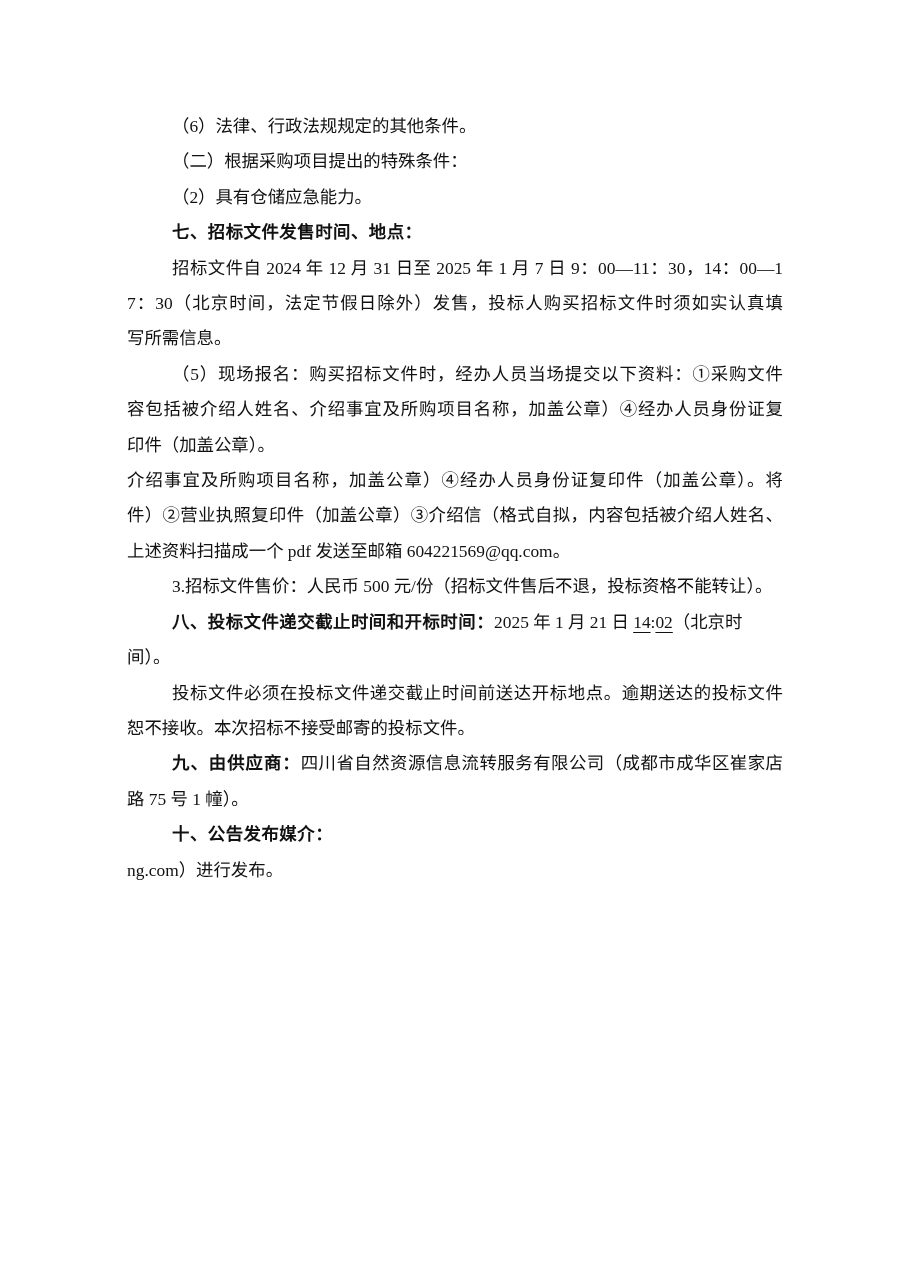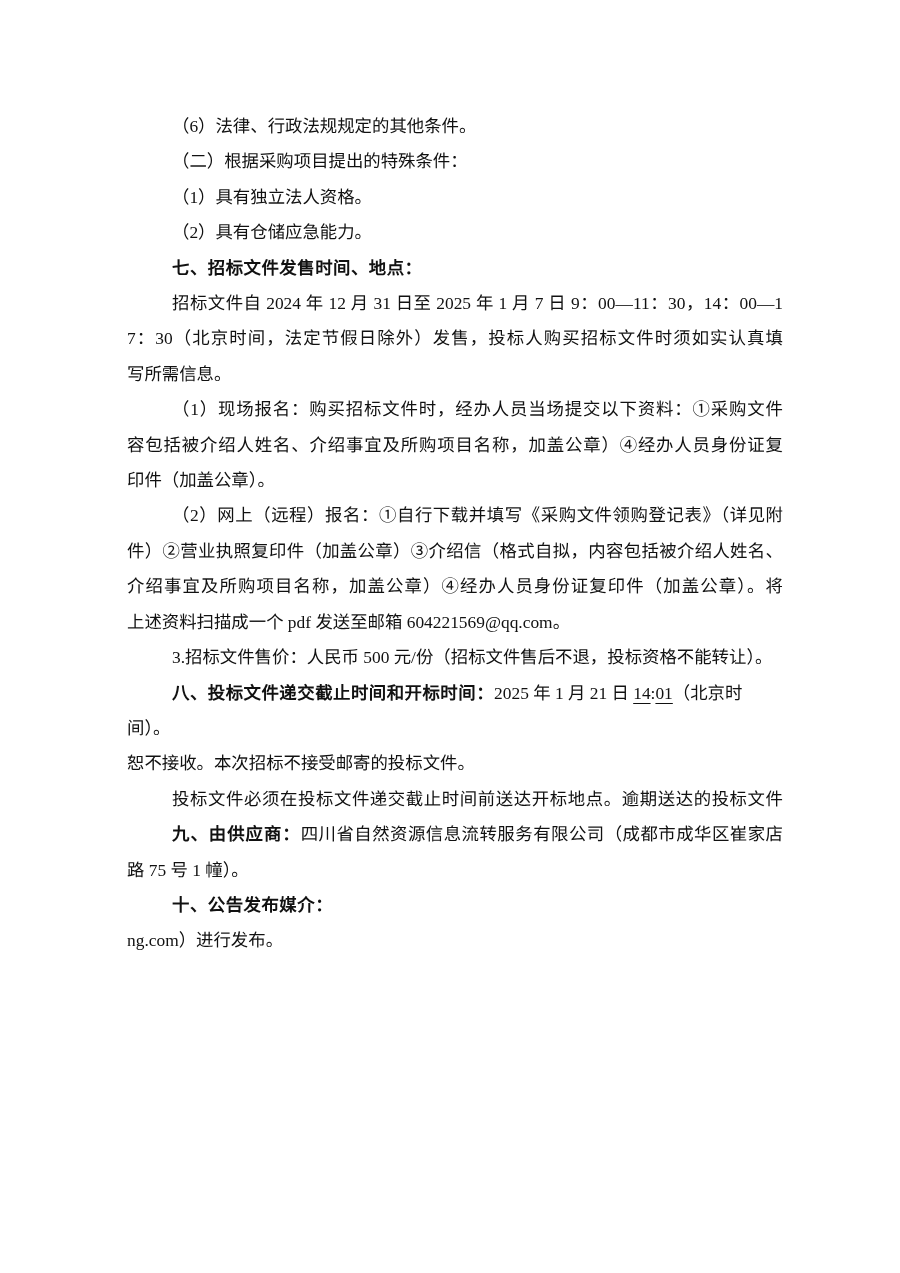--- a/index.html
+++ b/index.html
@@ -39,53 +39,49 @@
 <body>
 
 <div class="page" style="color: rgb(17, 17, 17); background: rgb(255, 255, 255);">
     <div class="para">
       <div class="line indent"><span>（6）法律、行政法规规定的其他条件。</span></div>
     </div>
     <div class="para">
       <div class="line indent"><span>（二）根据采购项目提出的特殊条件：</span></div>
     </div>
     <div class="para">
-      <div class="line indent"><span>（1）具有独立法人资格。</span></div>
-    </div>
-    <div class="para">
       <div class="line indent"><span>（2）具有仓储应急能力。</span></div>
     </div>
     <div class="para">
       <div class="line indent"><span class="b">七、招标文件发售时间、地点：</span></div>
     </div>
     <div class="para">
       <div class="line fill indent"><span>招标文件自 2024 年 12 月 31 日至 2025 年 1 月 7 日 9：00—11：30，14：00—1</span></div>
       <div class="line fill"><span>7：30（北京时间，法定节假日除外）发售，投标人购买招标文件时须如实认真填</span></div>
       <div class="line"><span>写所需信息。</span></div>
     </div>
     <div class="para">
-      <div class="line fill indent"><span>（1）现场报名：购买招标文件时，经办人员当场提交以下资料：①采购文件</span></div>
+      <div class="line fill indent"><span>（5）现场报名：购买招标文件时，经办人员当场提交以下资料：①采购文件</span></div>
       <div class="line fill"><span>容包括被介绍人姓名、介绍事宜及所购项目名称，加盖公章）④经办人员身份证复</span></div>
       <div class="line"><span>印件（加盖公章）。</span></div>
     </div>
     <div class="para">
-      <div class="line fill indent"><span>（2）网上（远程）报名：①自行下载并填写《采购文件领购登记表》（详见附</span></div>
+      <div class="line fill"><span>介绍事宜及所购项目名称，加盖公章）④经办人员身份证复印件（加盖公章）。将</span></div>
       <div class="line fill"><span>件）②营业执照复印件（加盖公章）③介绍信（格式自拟，内容包括被介绍人姓名、</span></div>
-      <div class="line fill"><span>介绍事宜及所购项目名称，加盖公章）④经办人员身份证复印件（加盖公章）。将</span></div>
       <div class="line"><span>上述资料扫描成一个 pdf 发送至邮箱 604221569@qq.com。</span></div>
     </div>
     <div class="para">
       <div class="line indent"><span>3.招标文件售价：人民币 500 元/份（招标文件售后不退，投标资格不能转让）。</span></div>
     </div>
     <div class="para">
-      <div class="line indent"><span class="b">八、投标文件递交截止时间和开标时间：</span><span>2025 年 1 月 21 日 </span><span class="u">14</span><span>:</span><span class="u">01</span><span>（北京时间）。</span></div>
+      <div class="line indent"><span class="b">八、投标文件递交截止时间和开标时间：</span><span>2025 年 1 月 21 日 </span><span class="u">14</span><span>:</span><span class="u">02</span><span>（北京时间）。</span></div>
     </div>
     <div class="para">
+      <div class="line fill indent"><span>投标文件必须在投标文件递交截止时间前送达开标地点。逾期送达的投标文件</span></div>
       <div class="line"><span>恕不接收。本次招标不接受邮寄的投标文件。</span></div>
-      <div class="line fill indent"><span>投标文件必须在投标文件递交截止时间前送达开标地点。逾期送达的投标文件</span></div>
     </div>
     <div class="para">
       <div class="line fill indent"><span class="b">九、由供应商：</span><span>四川省自然资源信息流转服务有限公司（成都市成华区崔家店</span></div>
       <div class="line"><span>路 75 号 1 幢）。</span></div>
     </div>
     <div class="para">
       <div class="line indent"><span class="b">十、公告发布媒介：</span></div>
     </div>
     <div class="para">
       <div class="line"><span>ng.com）进行发布。</span></div>

